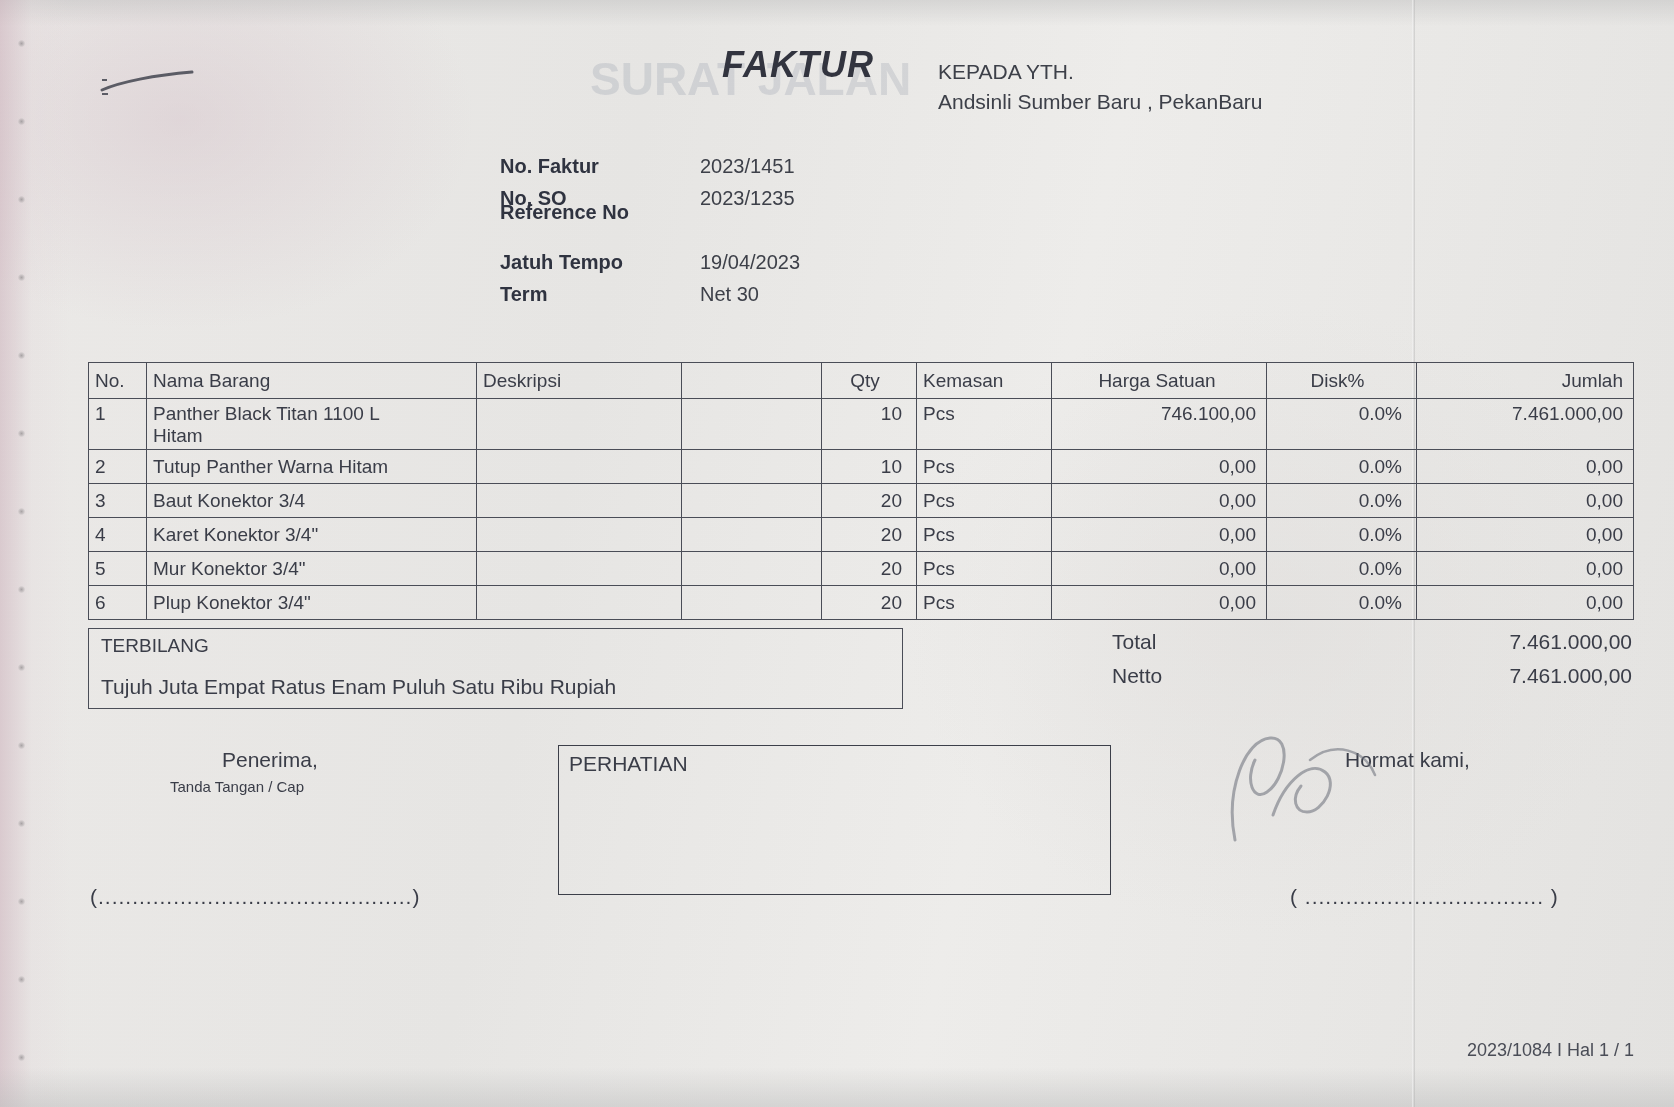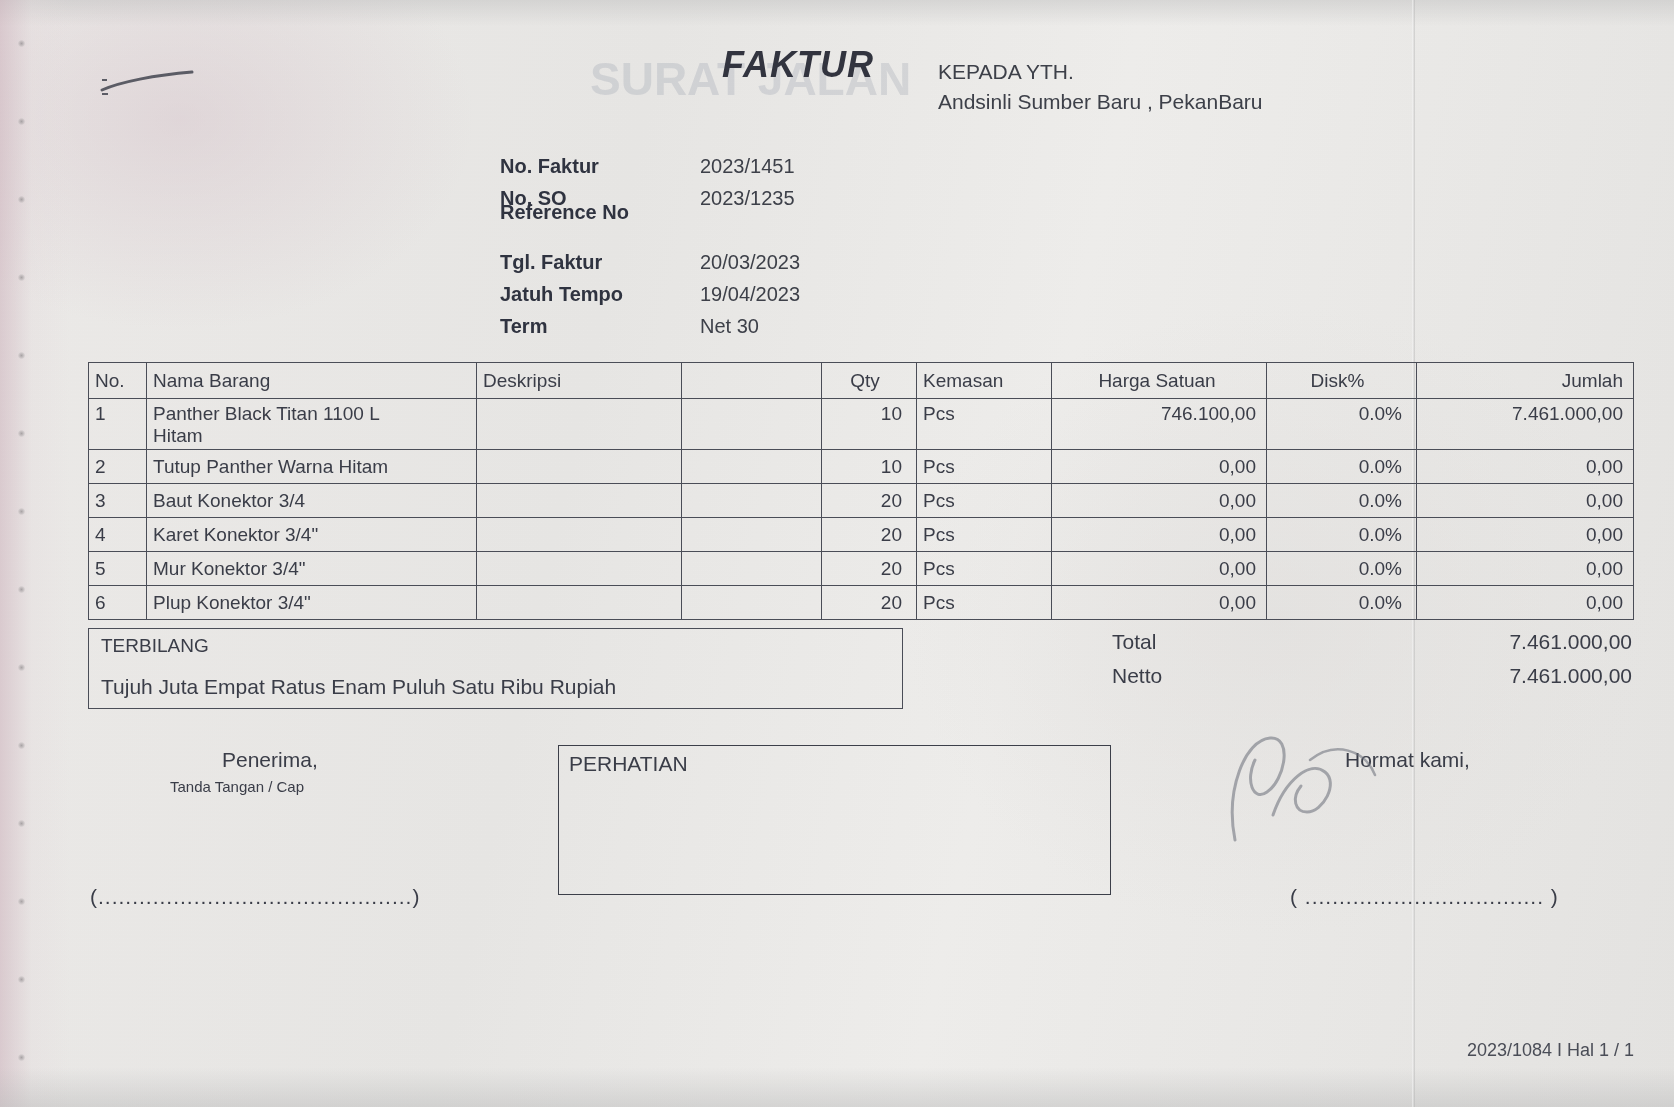--- a/index.html
+++ b/index.html
@@ -317,24 +317,20 @@
     </div>
     <div class="meta-row">
       <div class="meta-label">No. SO</div>
       <div class="meta-value">2023/1235</div>
     </div>
     <div class="meta-row">
       <div class="meta-label">Reference No</div>
       <div class="meta-value"></div>
     </div>
     <div class="meta-row">
-      <div class="meta-label">Tgl. Faktur</div>
-      <div class="meta-value">20/03/2023</div>
-    </div>
-    <div class="meta-row">
       <div class="meta-label">Jatuh Tempo</div>
       <div class="meta-value">19/04/2023</div>
     </div>
     <div class="meta-row">
       <div class="meta-label">Term</div>
       <div class="meta-value">Net 30</div>
     </div>
   </div>
 
   <table class="items">

